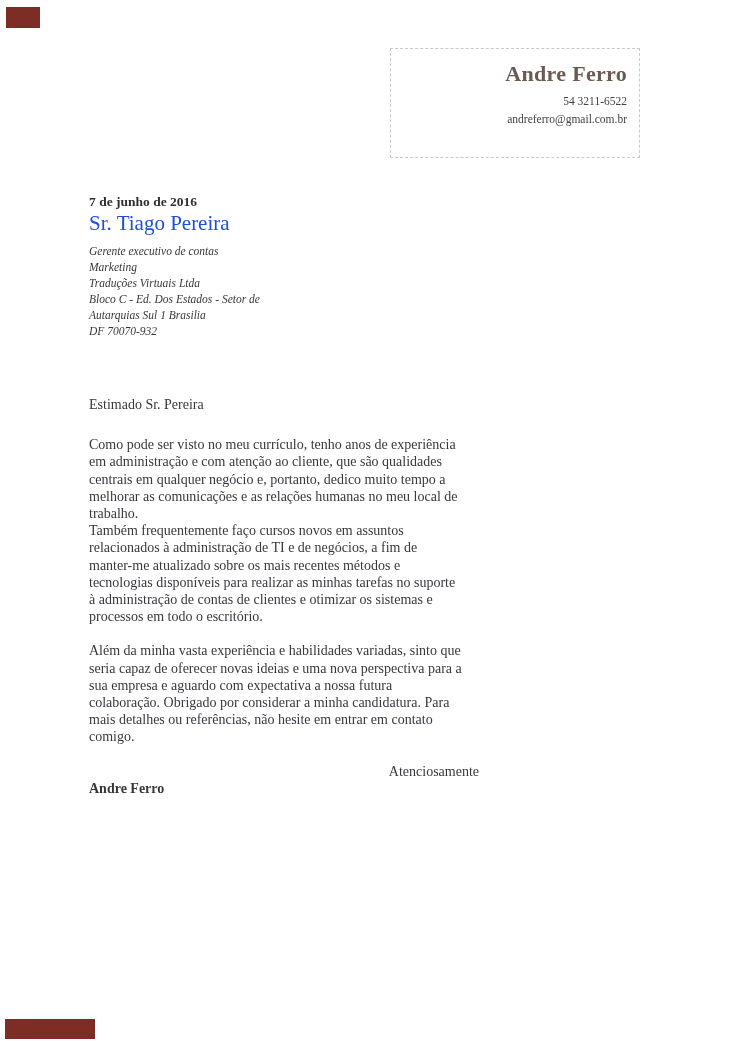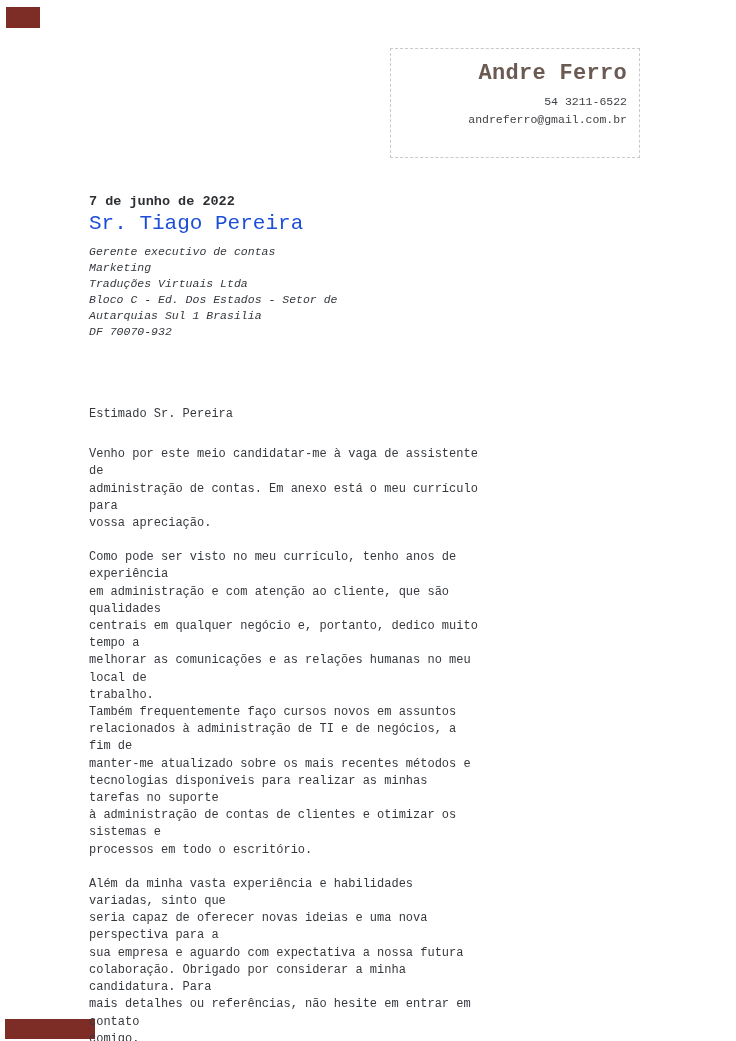--- a/index.html
+++ b/index.html
@@ -6,21 +6,21 @@
     margin: 0;
     padding: 0;
     background: #ffffff;
   }
   .page {
     position: relative;
     width: 736px;
     height: 1041px;
     background: #ffffff;
     overflow: hidden;
-    font-family: Liberation Mono, monospace;
+    font-family: Liberation Serif, serif;
   }
   .corner-bar {
     position: absolute;
     background: #7e2c26;
   }
   .corner-bar.top-left {
     left: 6px;
     top: 7px;
     width: 34px;
     height: 21px;
@@ -80,24 +80,23 @@
     font-size: 11.5px;
     line-height: 15.9px;
     color: #35383d;
     white-space: pre-line;
   }
   .body-block {
     position: absolute;
     left: 89px;
     top: 396px;
     width: 390px;
-    font-size: 12px;
+    font-size: 14px;
     line-height: 17.2px;
     color: #35383d;
-    margin-top: 10px;
   }
   .body-block p {
     margin: 0;
     white-space: pre-line;
   }
   .salutation { margin-bottom: 23px !important; }
   .para { margin-bottom: 17px !important; }
   .closing { margin-bottom: 0 !important; text-align: right; }
   .signature { font-weight: 700; }
 </style>
@@ -110,36 +109,33 @@
   <div class="corner-bar bottom-left" style="background: rgb(126, 44, 38);"></div>
 
   <div class="sender-box">
     <div class="sender-name" style="color: rgb(107, 90, 82);">Andre Ferro</div>
     <div class="sender-contact">
       <div>54 3211-6522</div>
       <div>andreferro@gmail.com.br</div>
     </div>
   </div>
 
-  <div class="date">7 de junho de 2022</div>
+  <div class="date">7 de junho de 2016</div>
 
   <div class="recipient-name" style="color: #1d4ed8;">Sr. Tiago Pereira</div>
 
   <div class="address" style="color: rgb(53, 56, 61);">Gerente executivo de contas
 Marketing
 Traduções Virtuais Ltda
 Bloco C - Ed. Dos Estados - Setor de
 Autarquias Sul 1 Brasilia
 DF 70070-932</div>
 
   <div class="body-block" style="color: rgb(53, 56, 61);">
     <p class="salutation">Estimado Sr. Pereira</p>
-    <p class="para">Venho por este meio candidatar-me à vaga de assistente de
-administração de contas. Em anexo está o meu currículo para
-vossa apreciação.</p>
     <p class="para">Como pode ser visto no meu currículo, tenho anos de experiência
 em administração e com atenção ao cliente, que são qualidades
 centrais em qualquer negócio e, portanto, dedico muito tempo a
 melhorar as comunicações e as relações humanas no meu local de
 trabalho.
 Também frequentemente faço cursos novos em assuntos
 relacionados à administração de TI e de negócios, a fim de
 manter-me atualizado sobre os mais recentes métodos e
 tecnologias disponíveis para realizar as minhas tarefas no suporte
 à administração de contas de clientes e otimizar os sistemas e

